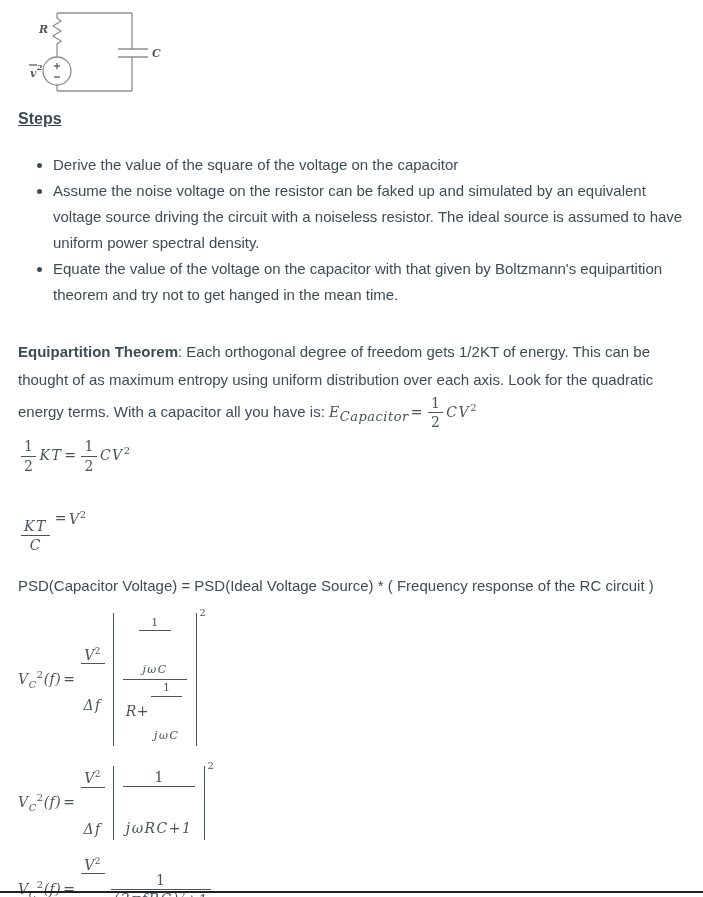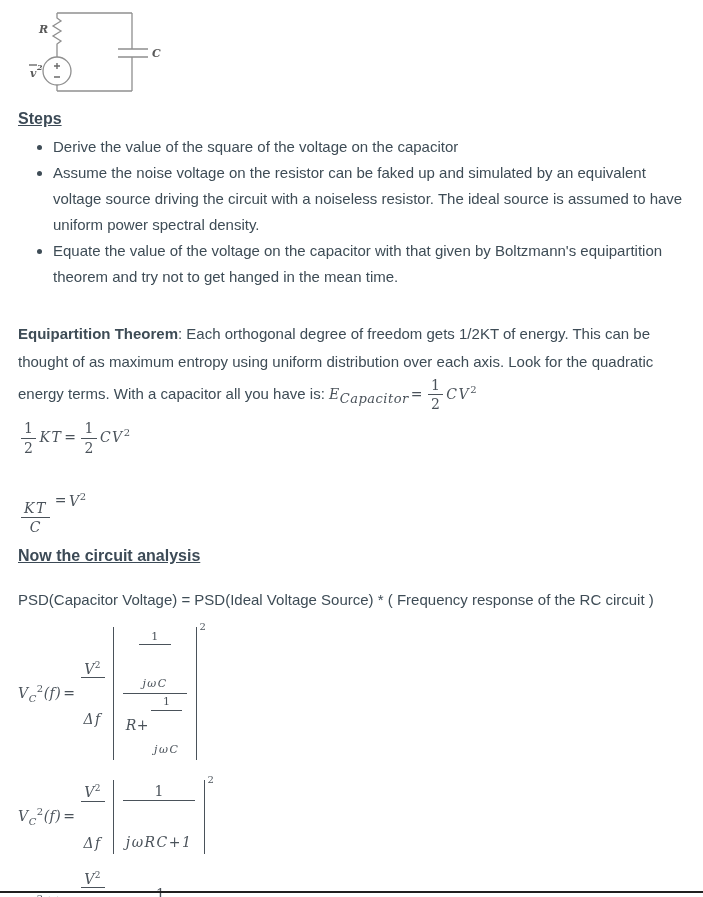--- a/index.html
+++ b/index.html
@@ -29,21 +29,21 @@
   h2.hd {
     margin: 0; font-size: 16px; line-height: 22px;
     font-weight: 700; text-decoration: underline;
     color: #3c4a56;
   }
   h2.hd-steps { }
   h2.hd-analysis { margin-top: 10px; }
   .hd-inline { font-weight: 700; }
 
   
-  ul.steps { margin: 4px 0 0 0; padding-left: 35px; }
+  ul.steps { margin: 22px 0 0 0; padding-left: 35px; }
   ul.steps li { line-height: 26px; font-size: 15px; }
   p.para { margin: 30px 0 0 0; font-size: 15px; line-height: 28px; max-width: 671px; }
   p.psd-def { margin: 18px 0 0 0; font-size: 15px; line-height: 20px; }
   p.psd-rel { margin: 22px 0 0 0; font-size: 15px; line-height: 22px; max-width: 680px; }
 
   
   .math {
     font-family: "DejaVu Serif", serif;
     color: #4a525a;
     letter-spacing: 0.5px;
@@ -100,21 +100,20 @@
     <li>Assume the noise voltage on the resistor can be faked up and simulated by an equivalent voltage source driving the circuit with a noiseless resistor.  The ideal source is assumed to have uniform power spectral density.</li>
     <li>Equate the value of the voltage on the capacitor with that given by Boltzmann's equipartition theorem and try not to get hanged in the mean time.</li>
   </ul>
 
   <p class="para"><span class="hd-inline">Equipartition Theorem</span><span>: Each orthogonal degree of freedom gets 1/2KT of energy.  This can be thought of as maximum entropy using uniform distribution over each axis. Look for the quadratic energy terms.  With a capacitor all you have is: </span><span class="math inline-math"><span class="mi">E</span><sub class="mi big-sub">Capacitor</sub><span class="rel">=</span><span class="frac"><span class="num">1</span><span class="den">2</span></span><span class="mi sp">CV</span><sup>2</sup></span></p>
 
   <div class="math eq eq-half-kt"><span class="frac"><span class="num">1</span><span class="den">2</span></span><span class="mi sp">KT</span><span class="rel">=</span><span class="frac"><span class="num">1</span><span class="den">2</span></span><span class="mi sp">CV</span><sup>2</sup></div>
 
   <div class="math eq eq-kt-c"><span class="frac"><span class="num mi sp">KT</span><span class="den mi">C</span></span><span class="rel">=</span><span class="mi">V</span><sup>2</sup></div>
 
-  <h2 class="hd hd-analysis">Now the circuit analysis</h2>
   <p class="psd-rel"><span>PSD(Capacitor Voltage) = PSD(Ideal Voltage Source) * ( Frequency response of the RC circuit )</span><br></p>
 
   <div class="math eq eq-vc-full"><span><span class="mi">V</span><sub class="mi">C</sub><sup>2</sup><span class="mi">(f)</span><span class="rel">=</span></span><span class="frac"><span class="num"><span class="mi">V</span><sup class="s">2</sup></span><span class="den mi sp">Δf</span></span><span class="absgrp"><span class="abs"><span class="frac"><span class="num"><span class="frac small"><span class="num">1</span><span class="den mi sp">jωC</span></span></span><span class="den"><span class="mi">R+</span><span class="frac small"><span class="num">1</span><span class="den mi sp">jωC</span></span></span></span></span><sup class="corner">2</sup></span></div>
 
   <div class="math eq eq-vc-simple"><span><span class="mi">V</span><sub class="mi">C</sub><sup>2</sup><span class="mi">(f)</span><span class="rel">=</span></span><span class="frac"><span class="num"><span class="mi">V</span><sup class="s">2</sup></span><span class="den mi sp">Δf</span></span><span class="absgrp"><span class="abs"><span class="frac"><span class="num">1</span><span class="den mi sp">jωRC+1</span></span></span><sup class="corner">2</sup></span></div>
 
   <div class="math eq eq-vc-mag"><span><span class="mi">V</span><sub class="mi">C</sub><sup>2</sup><span class="mi">(f)</span><span class="rel">=</span></span><span class="frac"><span class="num"><span class="mi">V</span><sup class="s">2</sup></span><span class="den mi sp">Δf</span></span><span class="frac"><span class="num">1</span><span class="den"><span class="mi sp">(2πfRC)</span><sup class="s">2</sup><span class="mi">+1</span></span></span></div>
 
 </div>
 

